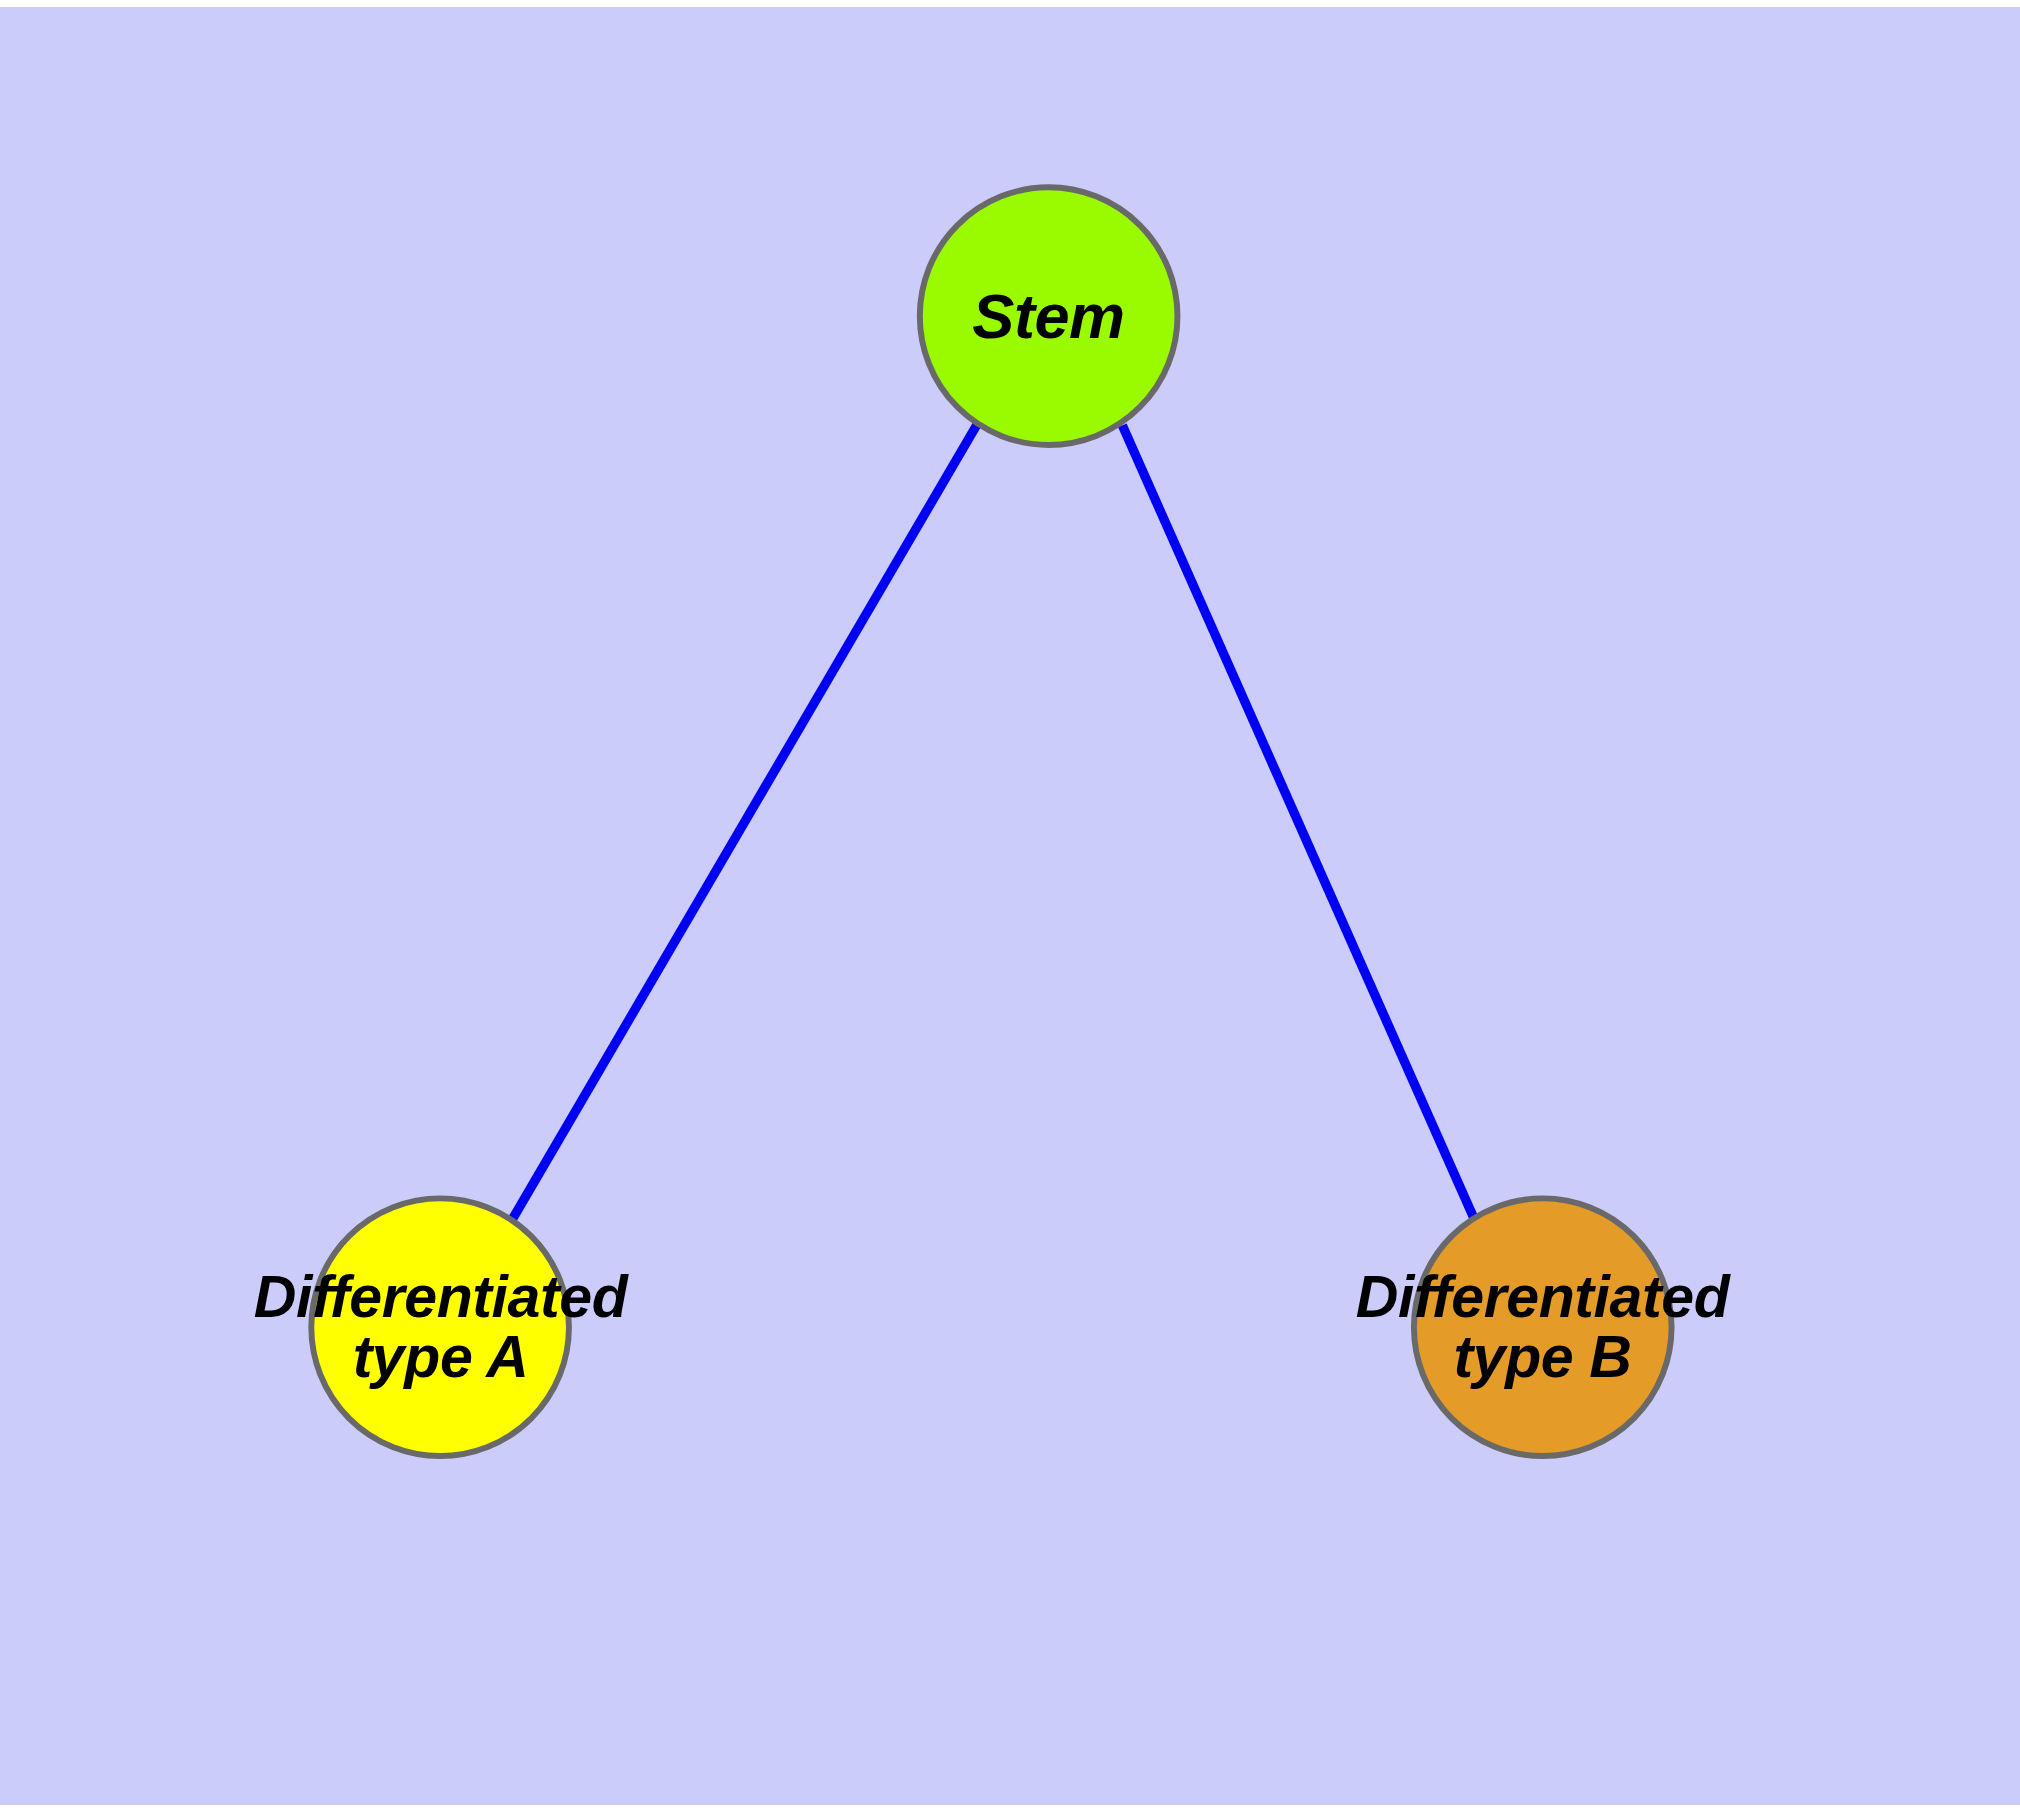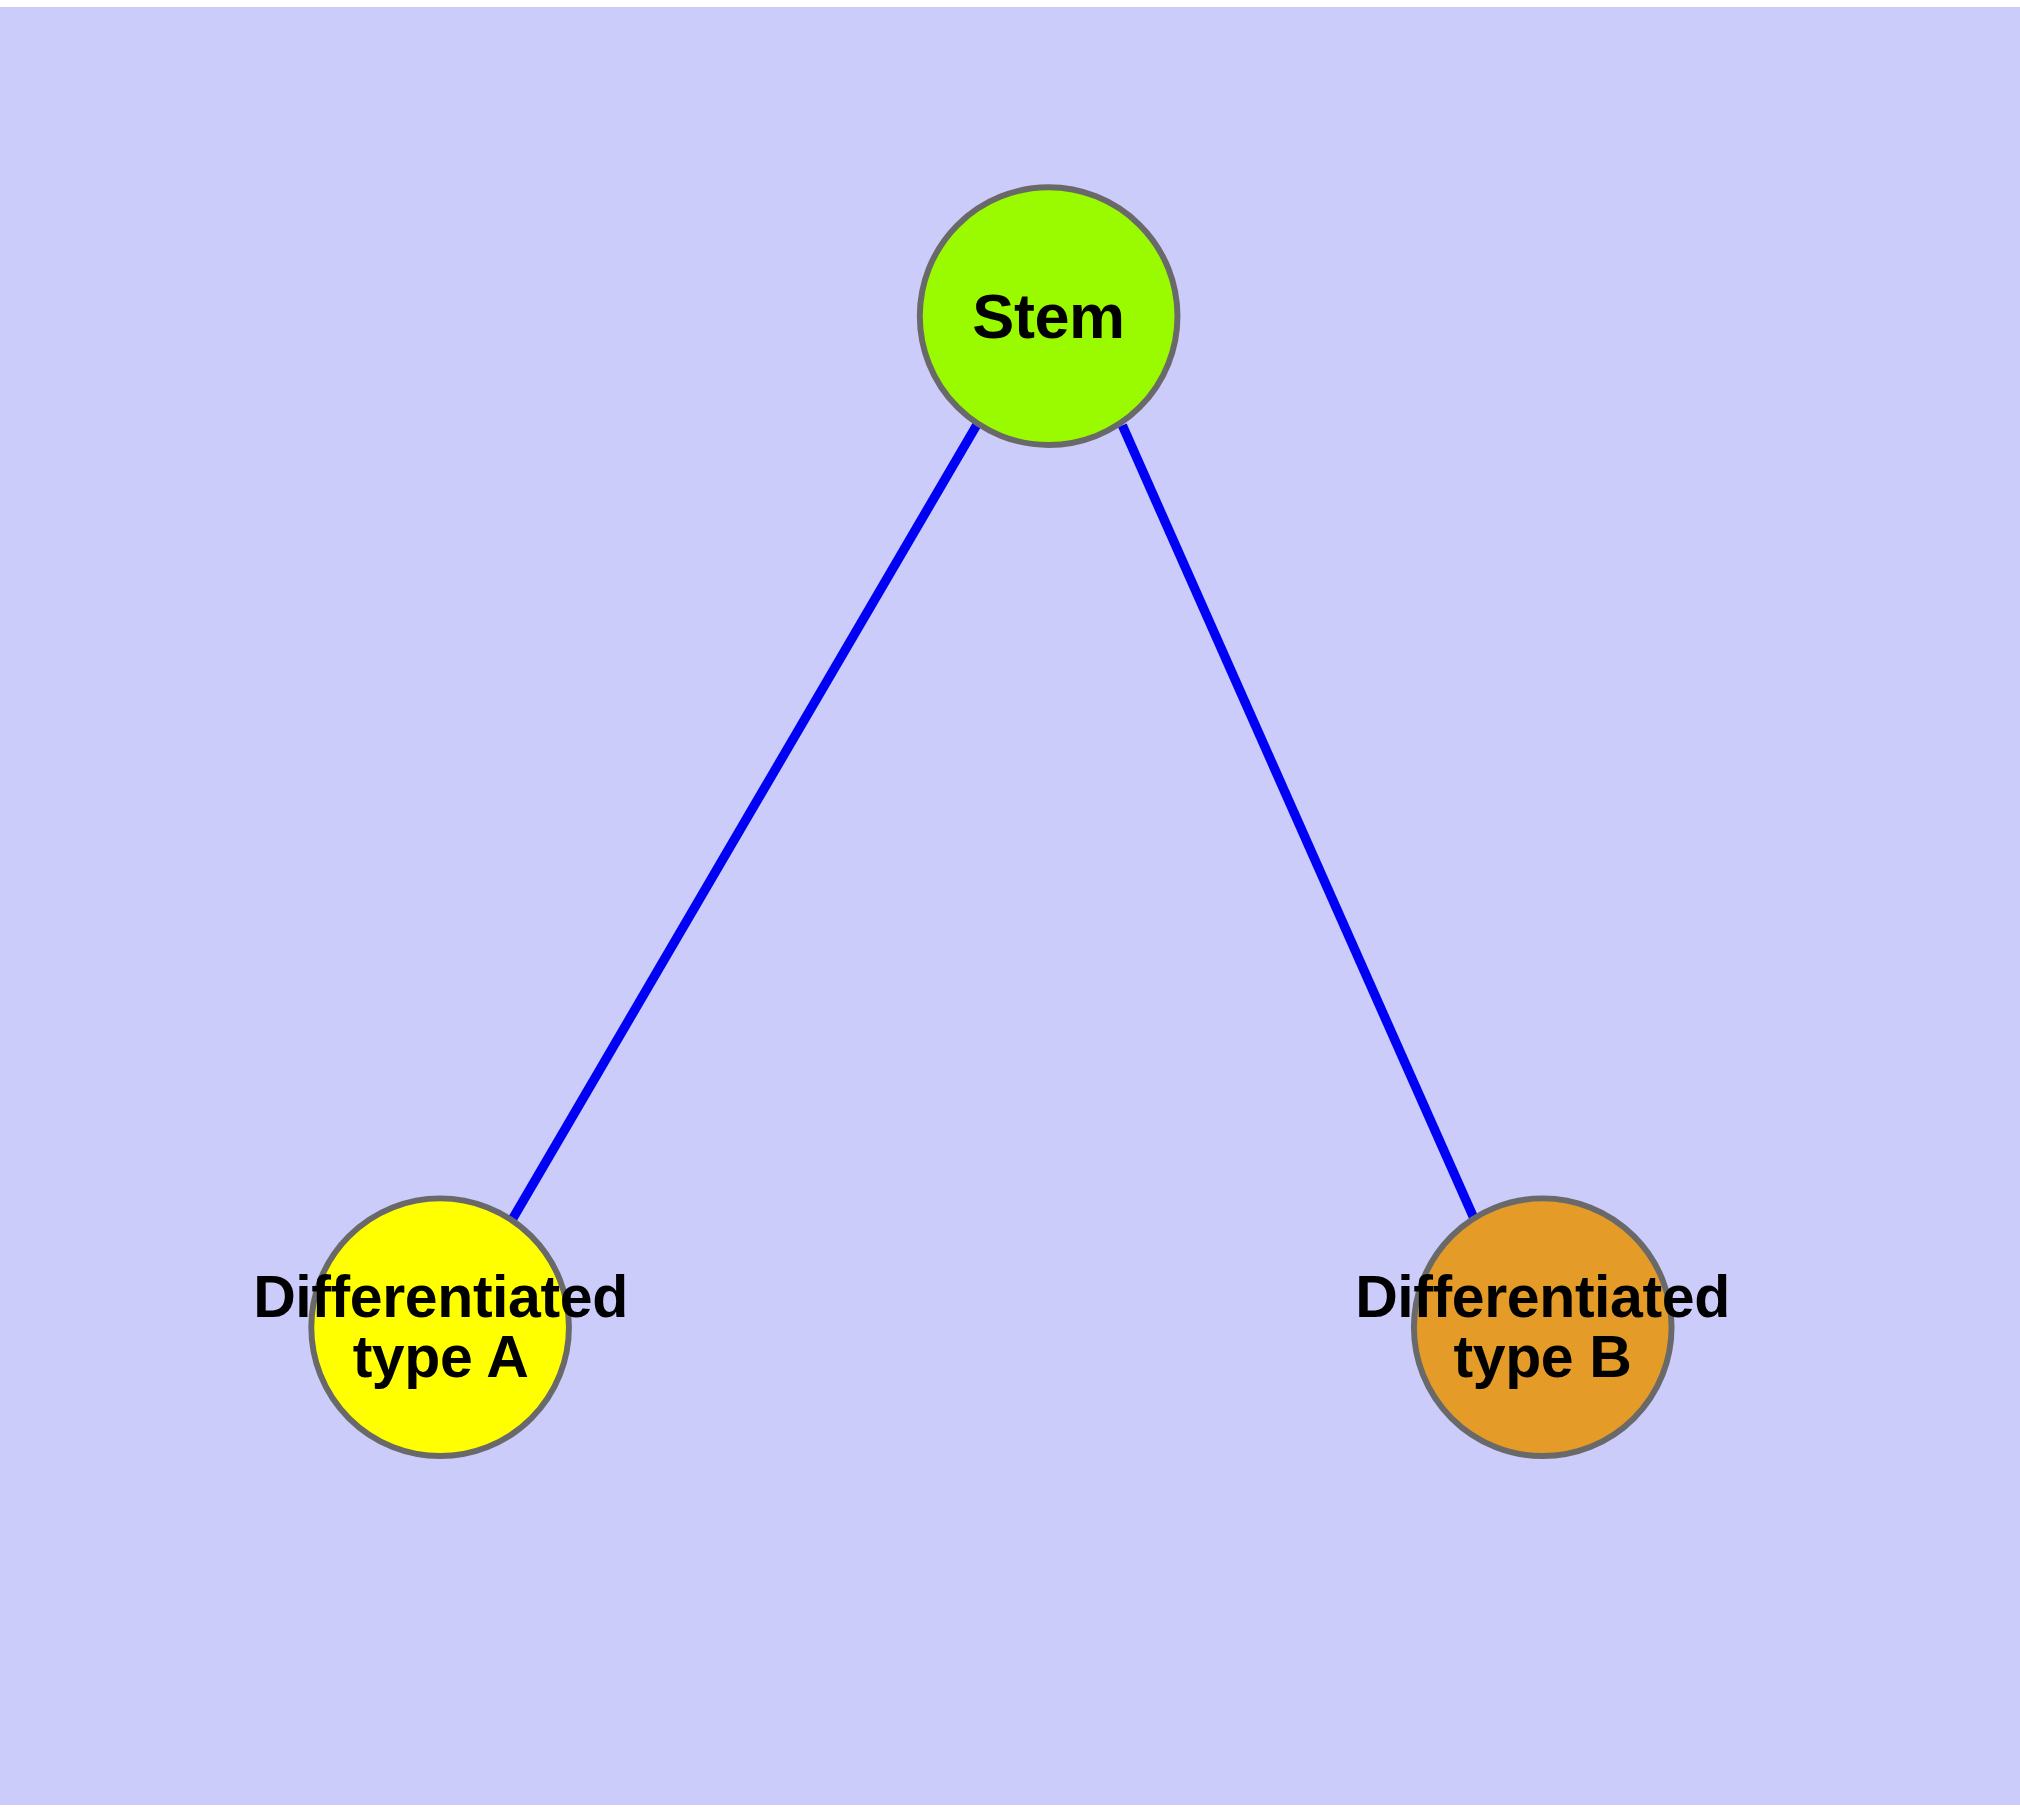--- a/index.html
+++ b/index.html
@@ -37,20 +37,21 @@
   }
   .node-label {
     position: absolute;
     text-align: center;
     font-weight: bold;
     color: #000000;
     line-height: 1.02;
     white-space: pre;
     pointer-events: none;
     letter-spacing: -0.4px;
+    font-style: italic;
   }
   .node-label.root {
     font-size: 63px;
   }
   .node-label.leaf {
     font-size: 59px;
   }
 </style>
 </head>
 <body>

